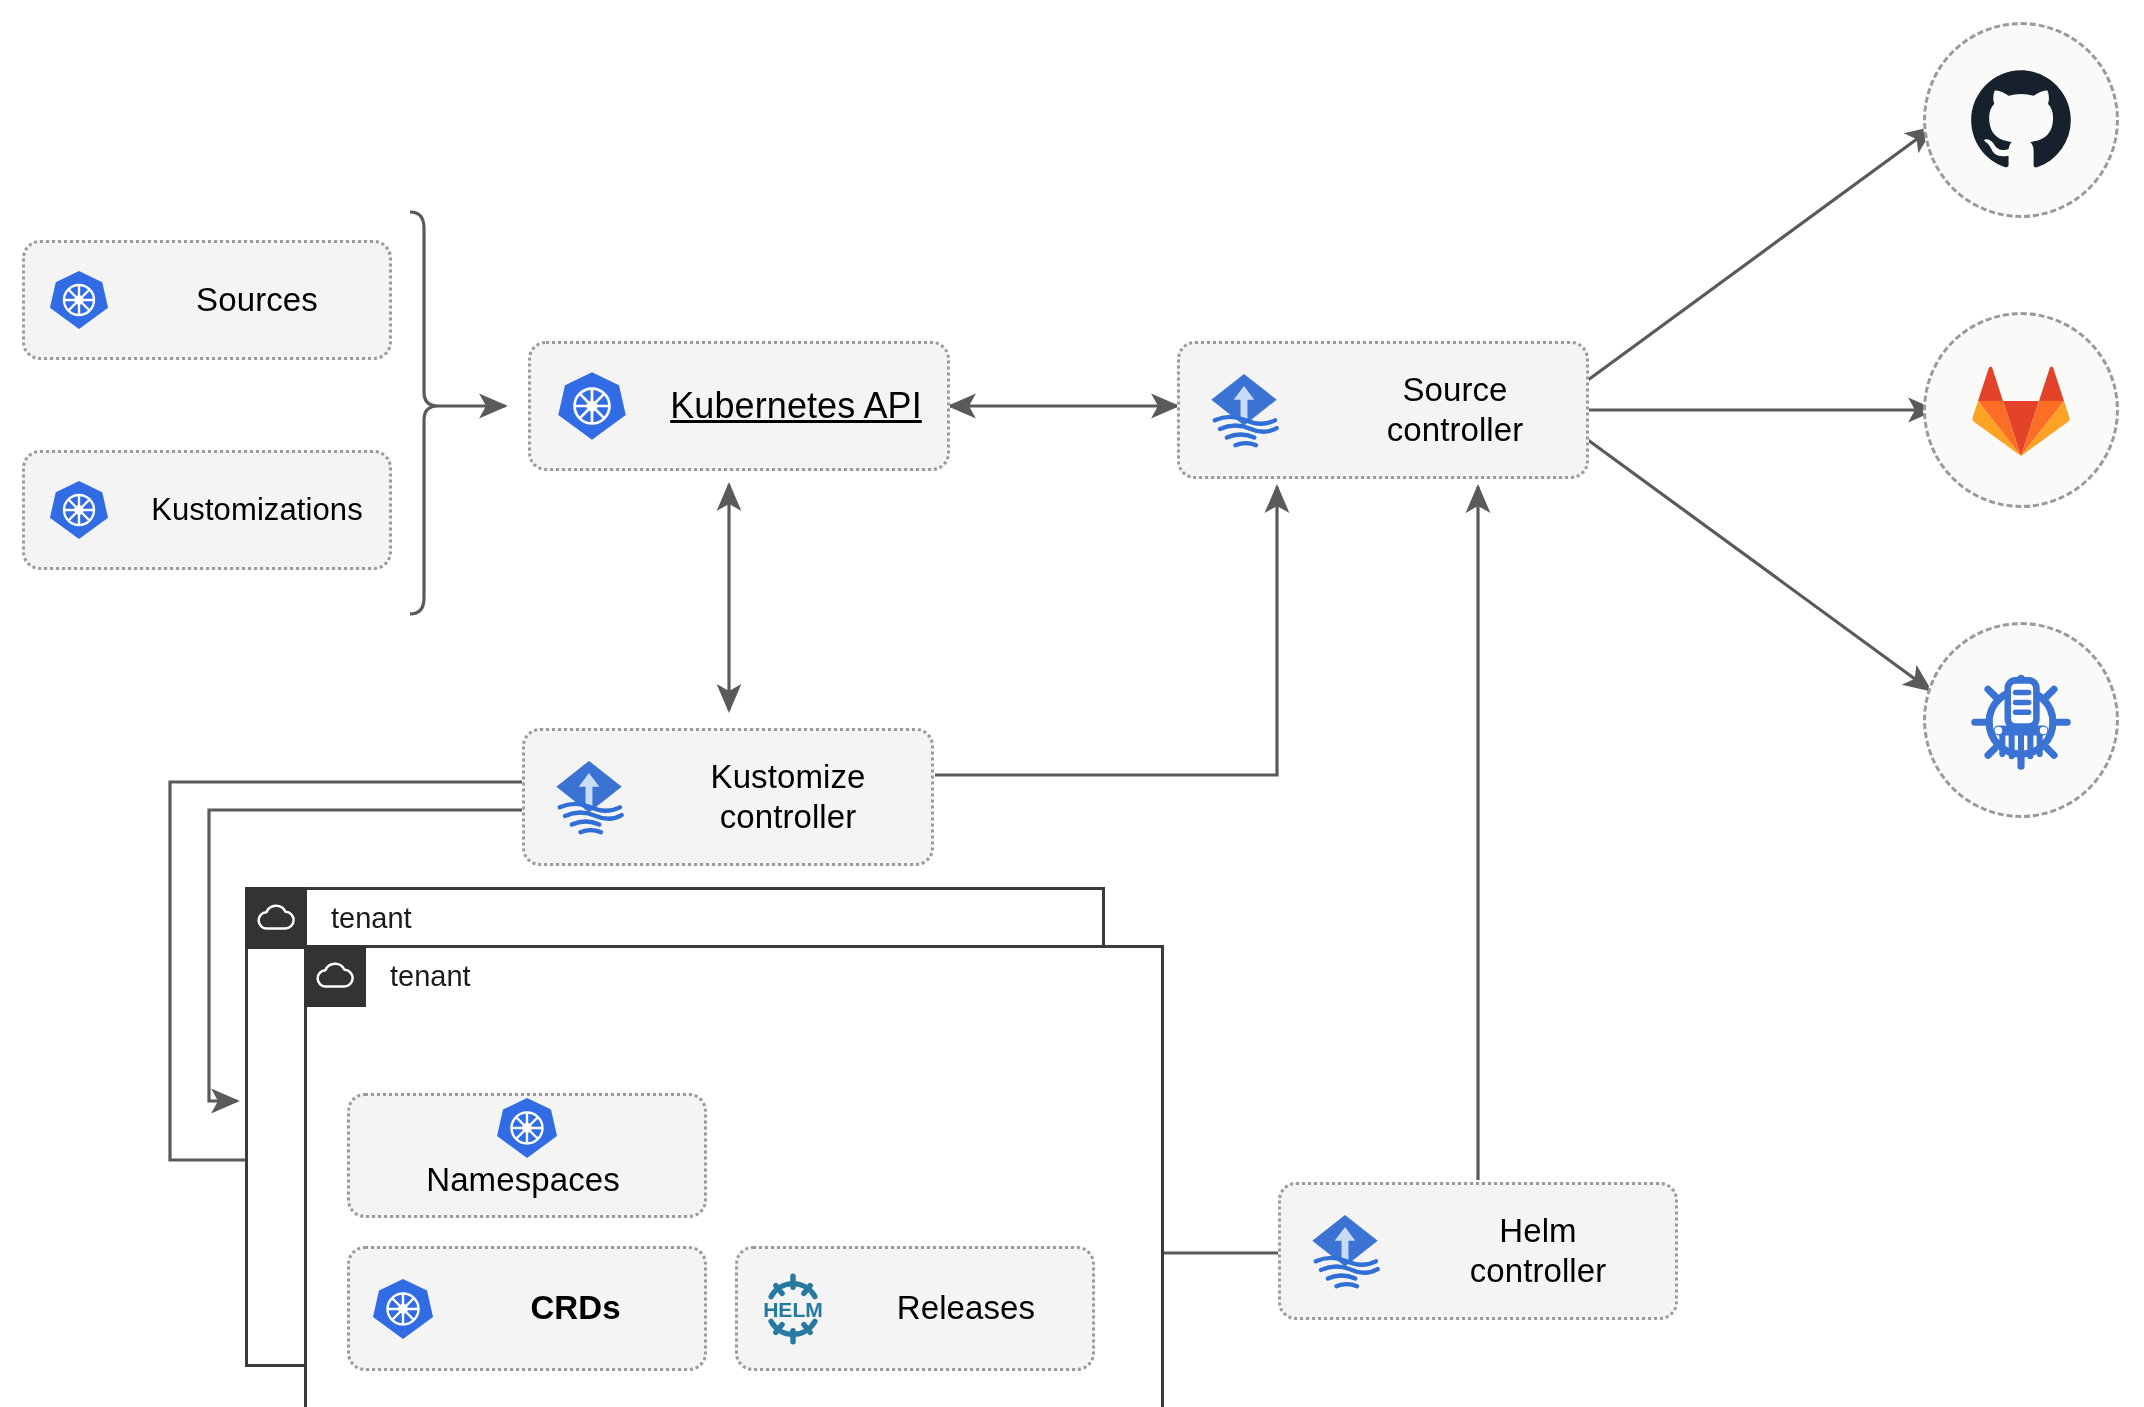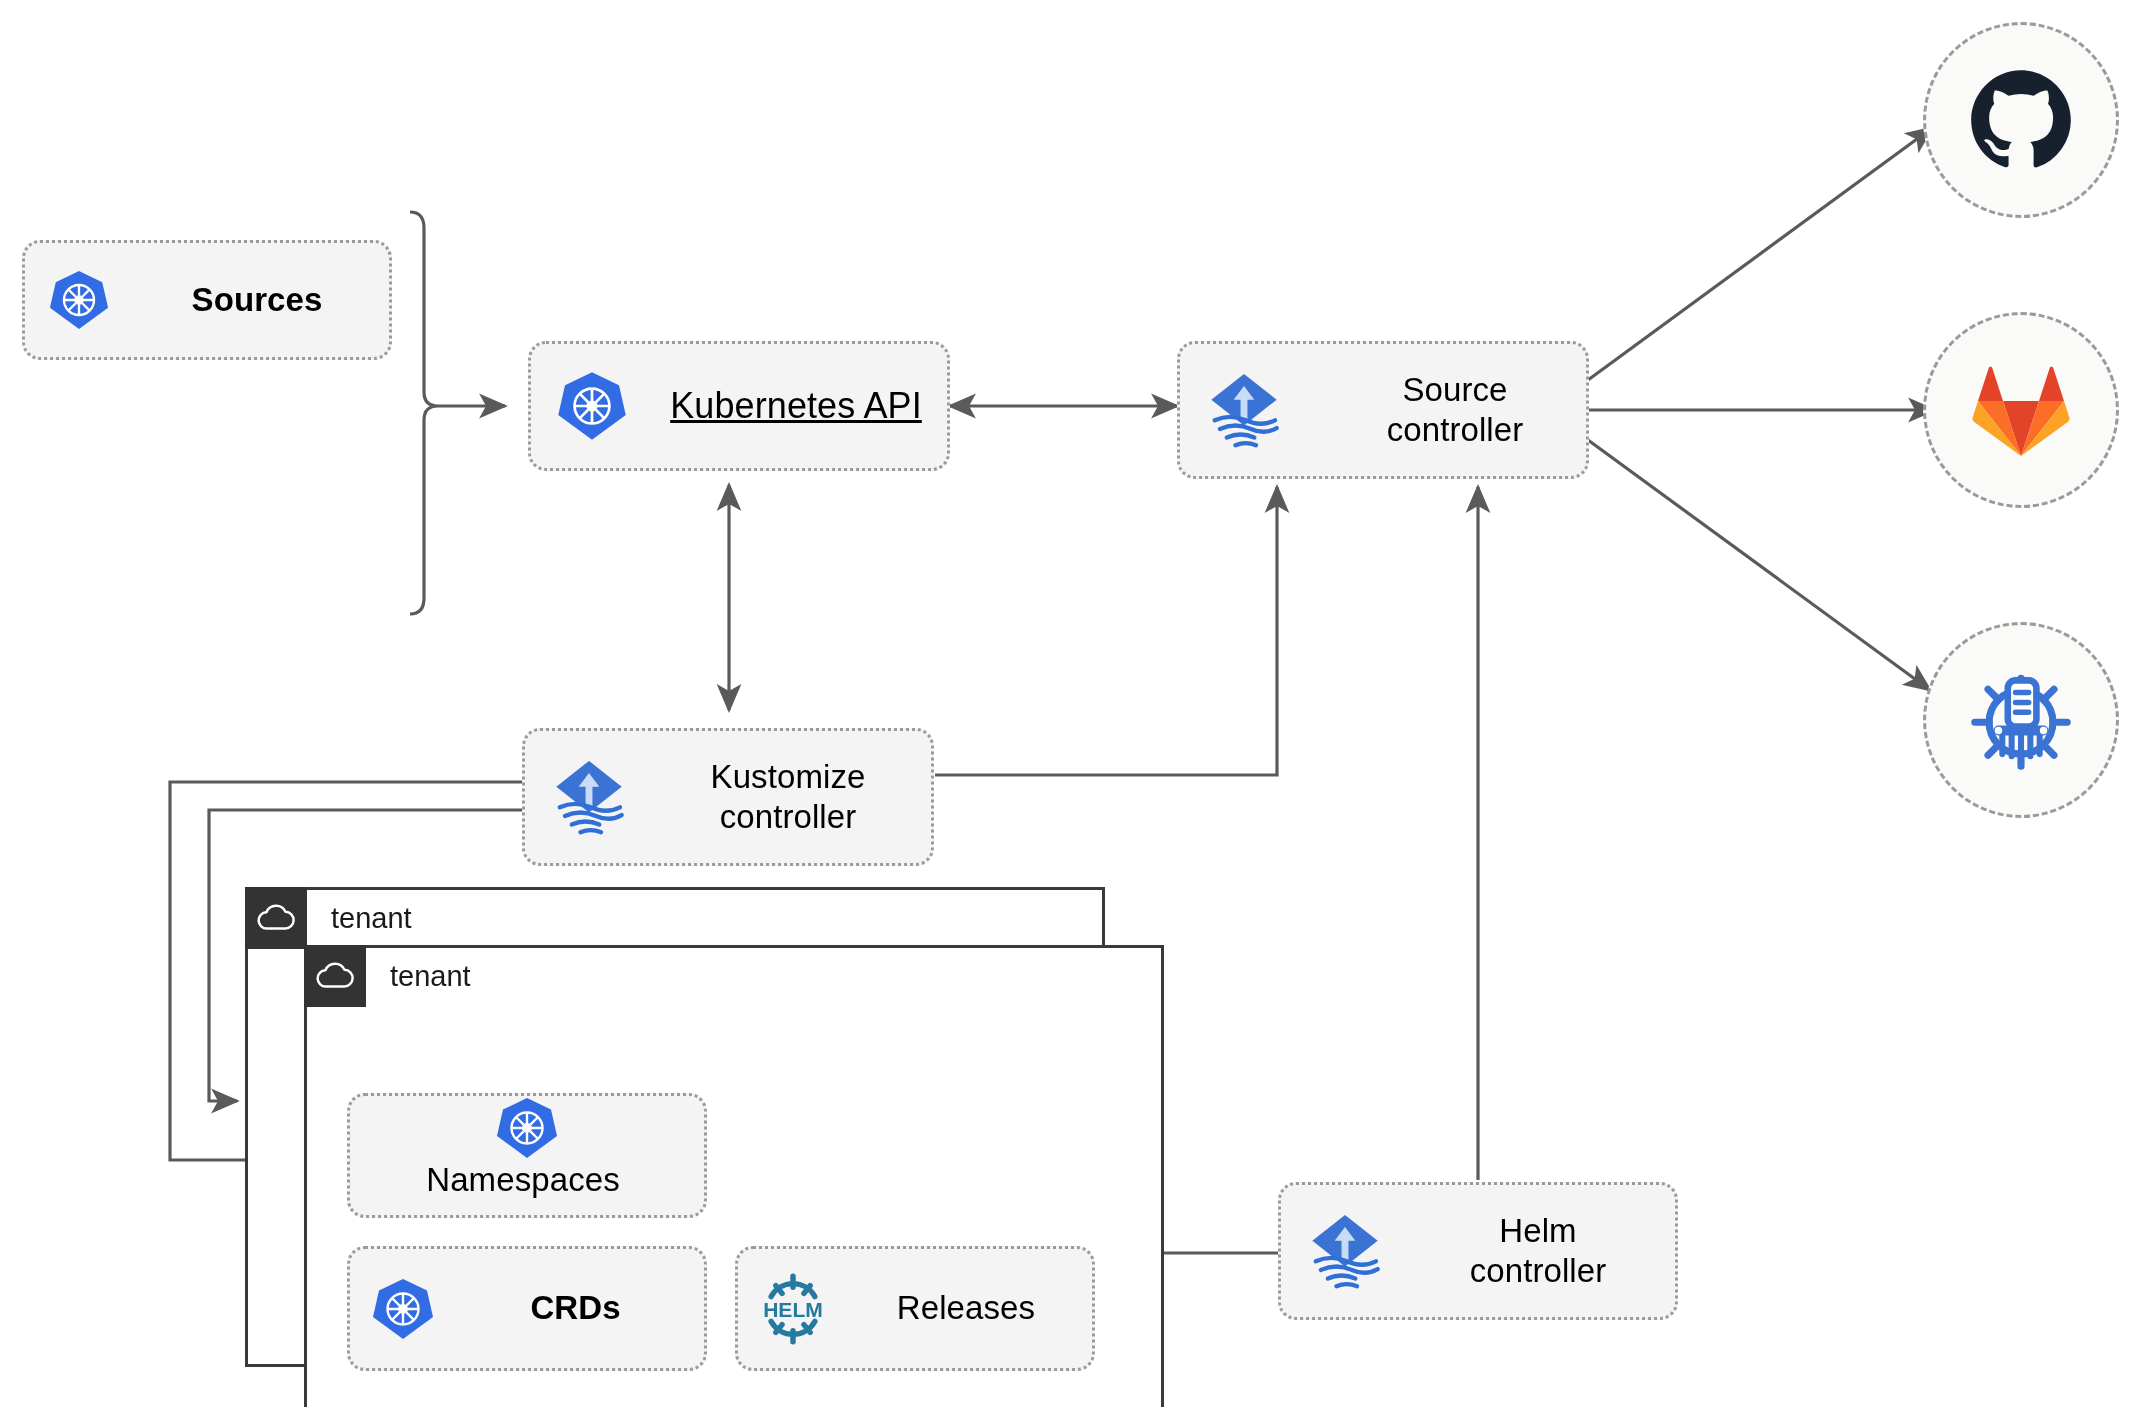--- a/index.html
+++ b/index.html
@@ -107,35 +107,49 @@
       <path d="M 1478,1180 L 1478,487" marker-end="url(#ah)"></path>
 
       <line x1="1278" y1="1253" x2="1108" y2="1253" marker-end="url(#ah)"></line>
 
       <path d="M 522,782 L 170,782 L 170,1160 L 297,1160" marker-end="url(#ah)"></path>
 
       <path d="M 522,810 L 209,810 L 209,1101 L 237,1101" marker-end="url(#ah)"></path>
     </g>
   </svg>
 
-  <div class="card" style="left:22px;top:240px;width:370px;height:120px;font-weight:bold;">
+  <div class="card" style="left:22px;top:240px;width:370px;height:120px;">
     <span class="ico" style="width:108px;">
       <svg class="svgicon" width="62" height="62" viewBox="0 0 64 64">
         <path d="M32 2 L56 13.6 L62 40 L32 62 L2 40 L8 13.6 Z" fill="#326ce5"></path>
         <g fill="#fff" stroke="#fff" stroke-width="1.1">
           <circle cx="32" cy="32" r="4.4"></circle>
           <circle cx="32" cy="32" r="15.5" fill="none" stroke-width="2.4"></circle>
           <path d="M32 16.5 L32 27.6 M32 36.4 L32 47.5 M16.5 32 L27.6 32 M36.4 32 L47.5 32
                    M21 21 L28.6 28.6 M35.4 35.4 L43 43 M43 21 L35.4 28.6 M28.6 35.4 L21 43" stroke-width="2.4"></path>
         </g>
       </svg>
     </span>
     <span class="lbl">Sources</span>
   </div>
 
+  <div class="card" style="left:22px;top:450px;width:370px;height:120px;">
+    <span class="ico" style="width:108px;">
+      <svg class="svgicon" width="62" height="62" viewBox="0 0 64 64">
+        <path d="M32 2 L56 13.6 L62 40 L32 62 L2 40 L8 13.6 Z" fill="#326ce5"></path>
+        <g fill="#fff" stroke="#fff" stroke-width="1.1">
+          <circle cx="32" cy="32" r="4.4"></circle>
+          <circle cx="32" cy="32" r="15.5" fill="none" stroke-width="2.4"></circle>
+          <path d="M32 16.5 L32 27.6 M32 36.4 L32 47.5 M16.5 32 L27.6 32 M36.4 32 L47.5 32
+                   M21 21 L28.6 28.6 M35.4 35.4 L43 43 M43 21 L35.4 28.6 M28.6 35.4 L21 43" stroke-width="2.4"></path>
+        </g>
+      </svg>
+    </span>
+    <span class="lbl" style="font-size:31px;">Kustomizations</span>
+  </div>
 
   <div class="card" style="left:528px;top:341px;width:422px;height:130px;text-decoration:underline;">
     <span class="ico" style="width:122px;">
       <svg class="svgicon" width="72" height="72" viewBox="0 0 64 64">
         <path d="M32 2 L56 13.6 L62 40 L32 62 L2 40 L8 13.6 Z" fill="#326ce5"></path>
         <g fill="#fff" stroke="#fff" stroke-width="1.1">
           <circle cx="32" cy="32" r="4.4"></circle>
           <circle cx="32" cy="32" r="15.5" fill="none" stroke-width="2.4"></circle>
           <path d="M32 16.5 L32 27.6 M32 36.4 L32 47.5 M16.5 32 L27.6 32 M36.4 32 L47.5 32
                    M21 21 L28.6 28.6 M35.4 35.4 L43 43 M43 21 L35.4 28.6 M28.6 35.4 L21 43" stroke-width="2.4"></path>

